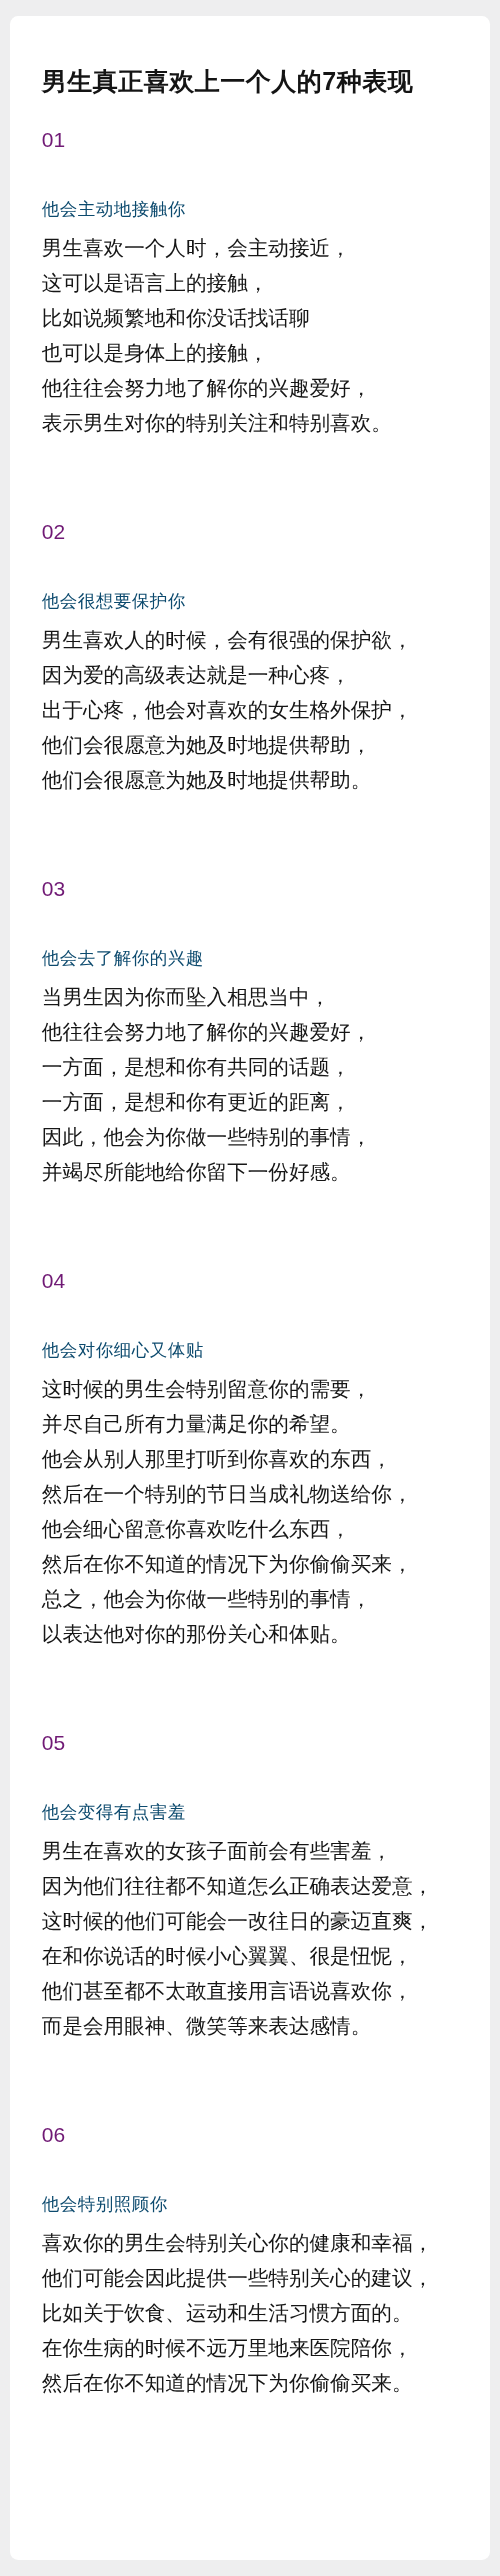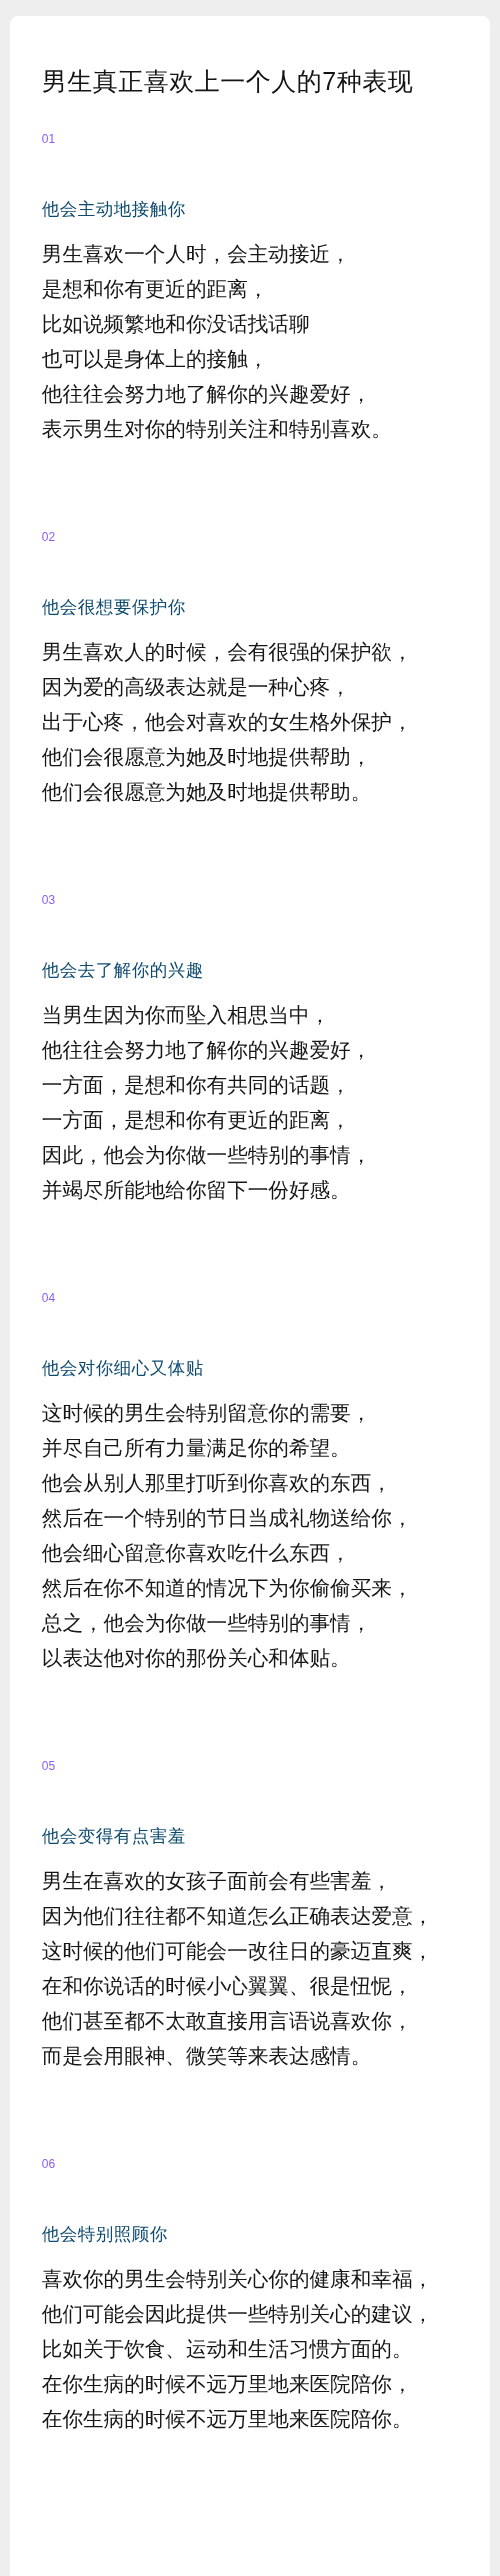--- a/index.html
+++ b/index.html
@@ -14,60 +14,60 @@
     background:#ffffff;
     border-radius:8.2px;
     padding:50px 32px 160px 32px;
     box-sizing:border-box;
     overflow:hidden;
   }
   .note-title{
     margin:0;
     font-size:25px;
     line-height:30px;
-    font-weight:400;
+    font-weight:700;
     color:#141414;
     letter-spacing:0.5px;
   }
   .sec-num{
     margin-top:80px;
-    font-size:12px;
+    font-size:21px;
     line-height:23px;
-    color:#8b5cf6;
+    color:#701a75;
   }
   .sec:first-child .sec-num{margin-top:32px;}
   .sec-head{
     margin:46px 0 0 0;
     font-size:17.5px;
     line-height:24px;
     font-weight:400;
     color:#0c4a6e;
     letter-spacing:0.5px;
   }
-  .sec-body{margin-top:15px;width:393px;}
+  .sec-body{margin-top:9px;width:393px;}
   .sec-body p{
     margin:0;
     font-size:20.6px;
     line-height:35px;
     color:#161616;
   }
 </style>
 </head>
 <body>
 
 <div class="note-card">
   <h1 class="note-title">男生真正喜欢上一个人的7种表现</h1>
 
   <div id="sections">
   <section class="sec">
     <div class="sec-num">01</div>
     <h2 class="sec-head">他会主动地接触你</h2>
     <div class="sec-body">
           <p>男生喜欢一个人时，会主动接近，</p>
-          <p>是想和你有更近的距离，</p>
+          <p>这可以是语言上的接触，</p>
           <p>比如说频繁地和你没话找话聊</p>
           <p>也可以是身体上的接触，</p>
           <p>他往往会努力地了解你的兴趣爱好，</p>
           <p>表示男生对你的特别关注和特别喜欢。</p>
         </div>
   </section>
 
   <section class="sec">
     <div class="sec-num">02</div>
     <h2 class="sec-head">他会很想要保护你</h2>
@@ -122,20 +122,20 @@
   </section>
 
   <section class="sec">
     <div class="sec-num">06</div>
     <h2 class="sec-head">他会特别照顾你</h2>
     <div class="sec-body">
           <p>喜欢你的男生会特别关心你的健康和幸福，</p>
           <p>他们可能会因此提供一些特别关心的建议，</p>
           <p>比如关于饮食、运动和生活习惯方面的。</p>
           <p>在你生病的时候不远万里地来医院陪你，</p>
-          <p>在你生病的时候不远万里地来医院陪你。</p>
+          <p>然后在你不知道的情况下为你偷偷买来。</p>
         </div>
   </section>
 
 </div>
 
 </div>
 
 
 </body></html>

